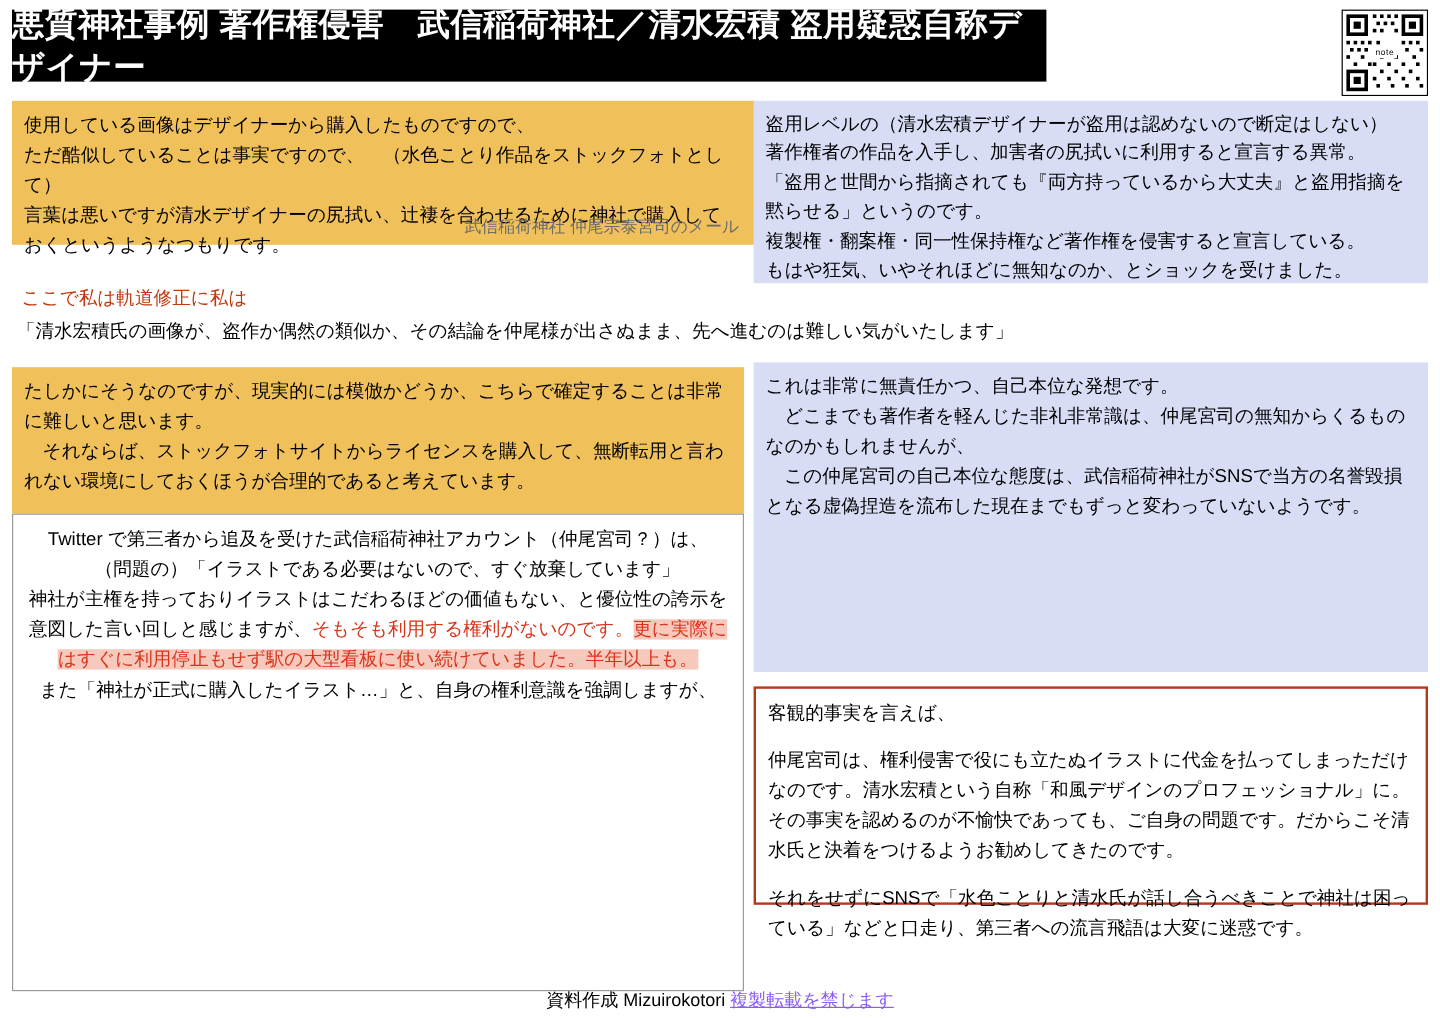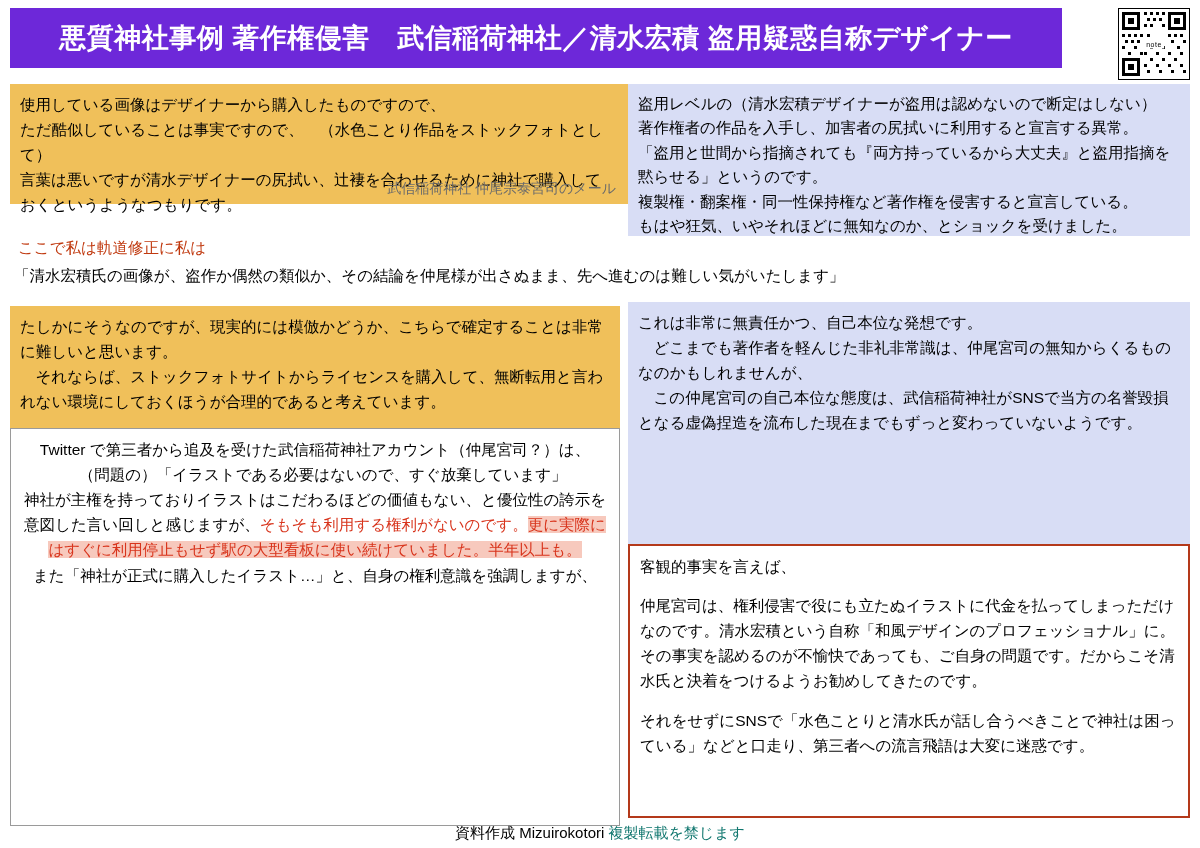--- a/index.html
+++ b/index.html
@@ -26,23 +26,23 @@
     position: absolute;
     left: 10px;
     top: 8px;
     width: 1180px;
     height: 64px;
   }
   .title-bar {
     position: absolute;
     left: 0;
     top: 0;
-    width: 1052px;
+    width: 862px;
     height: 60px;
-    background: #6d28d9;
+    background: #000000;
     color: #ffffff;
     display: flex;
     align-items: center;
     justify-content: center;
     font-size: 27px;
     font-weight: bold;
     letter-spacing: 0.5px;
   }
   .qr-box {
     position: absolute;
@@ -124,34 +124,34 @@
     font-size: 15.5px;
     padding: 4px 4px;
   }
 
   #box-level     { left: 628px; top: 84px;  width: 562px; height: 152px; }
 
   #box-agree     { left: 10px;  top: 306px; width: 610px; height: 126px; }
   #box-irresp    { left: 628px; top: 302px; width: 562px; height: 258px; }
 
   #box-twitter   { left: 10px;  top: 428px; width: 610px; height: 398px; text-align: center; }
-  #box-objective { left: 628px; top: 544px; width: 562px; height: 274px; }
+  #box-objective { left: 628px; top: 572px; width: 562px; height: 182px; }
 
   .hl-red { color: #d8341c; }
   .hl-red-bg { background: #f7c9bd; }
 
   #footer-credit {
     position: absolute;
     left: 0;
     top: 824px;
     width: 1200px;
     text-align: center;
     font-size: 15px;
   }
-  #footer-credit .warn { color: #0f766e; }
+  #footer-credit .warn { color: #8b5cf6; text-decoration: underline; }
   .tight { line-height: 1.58; }
 </style>
 </head>
 <body>
 
 <div class="page">
 
   <div class="header-row">
     <div class="title-bar">悪質神社事例 著作権侵害　武信稲荷神社／清水宏積 盗用疑惑自称デザイナー</div>
     <div class="qr-box">

